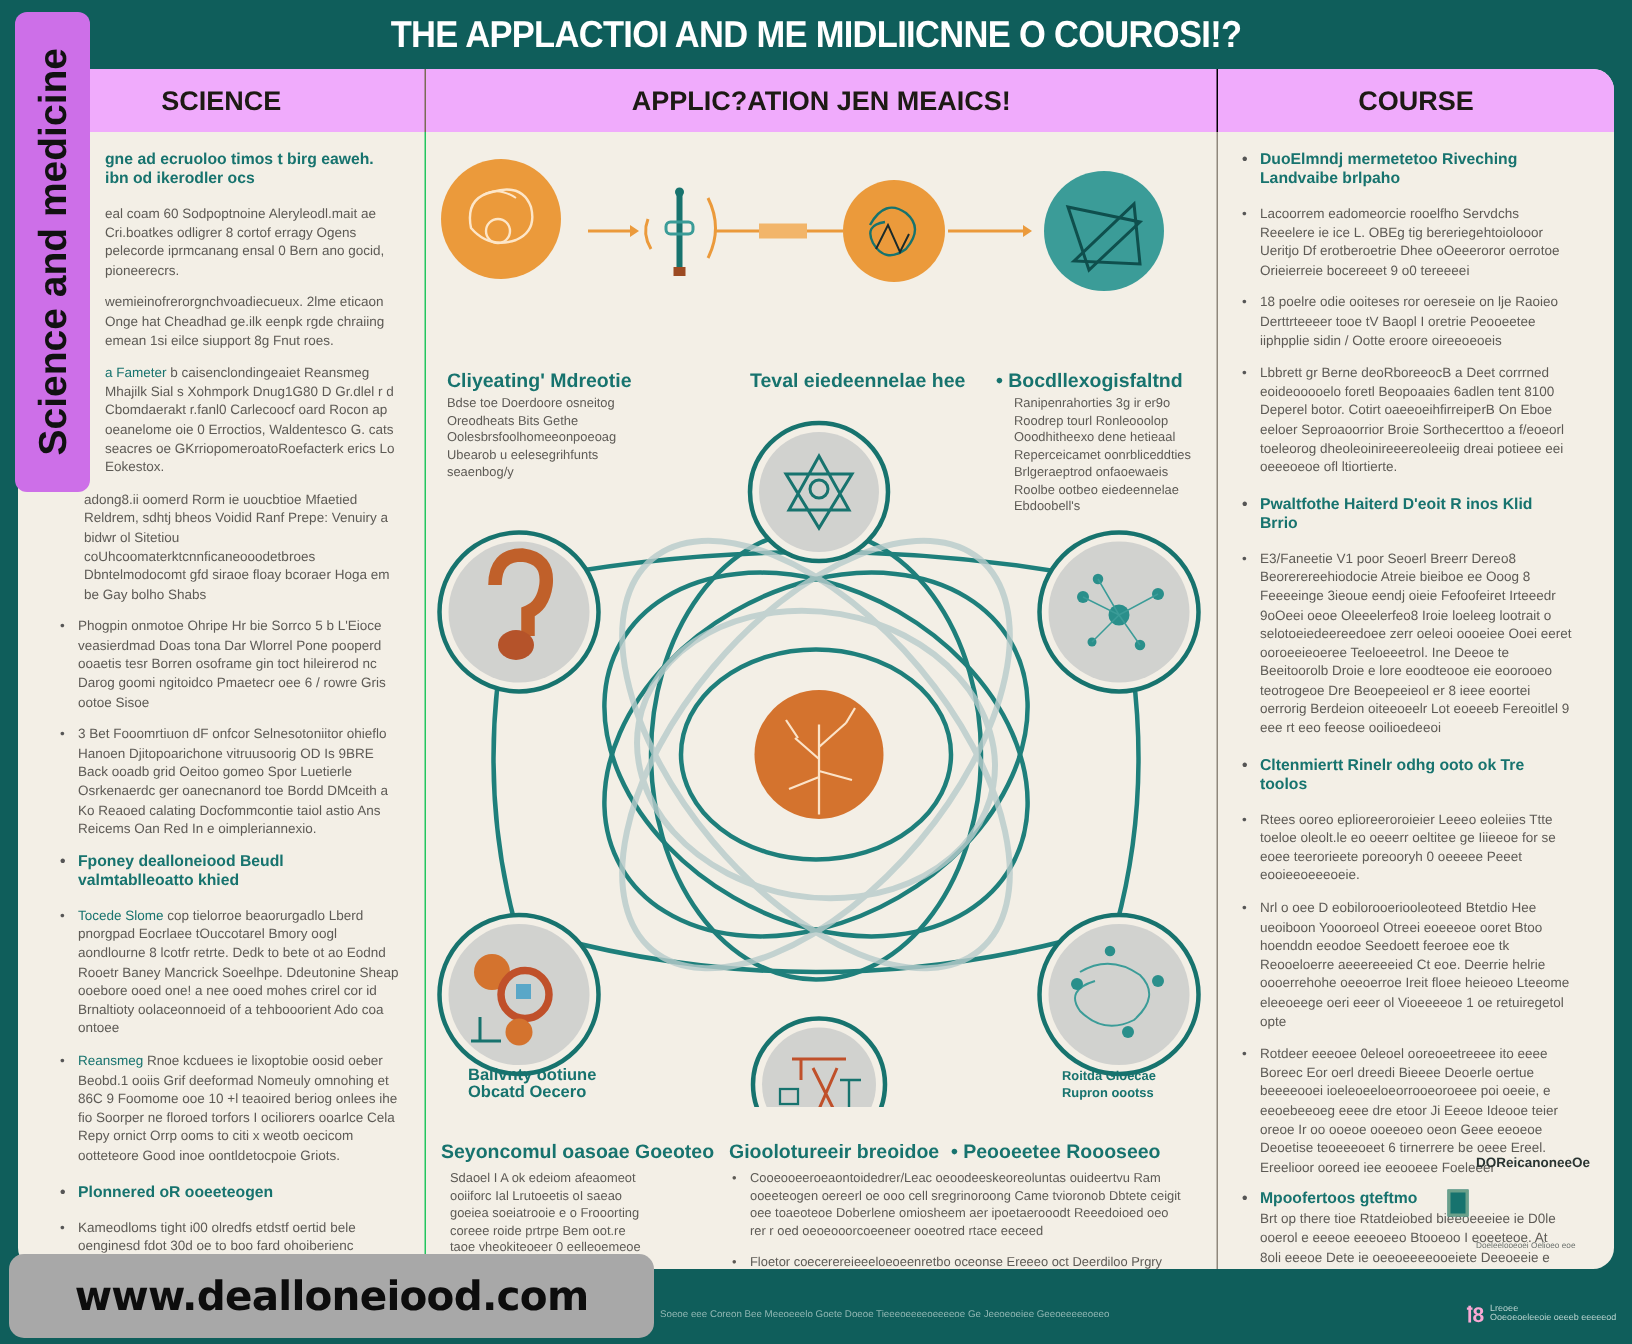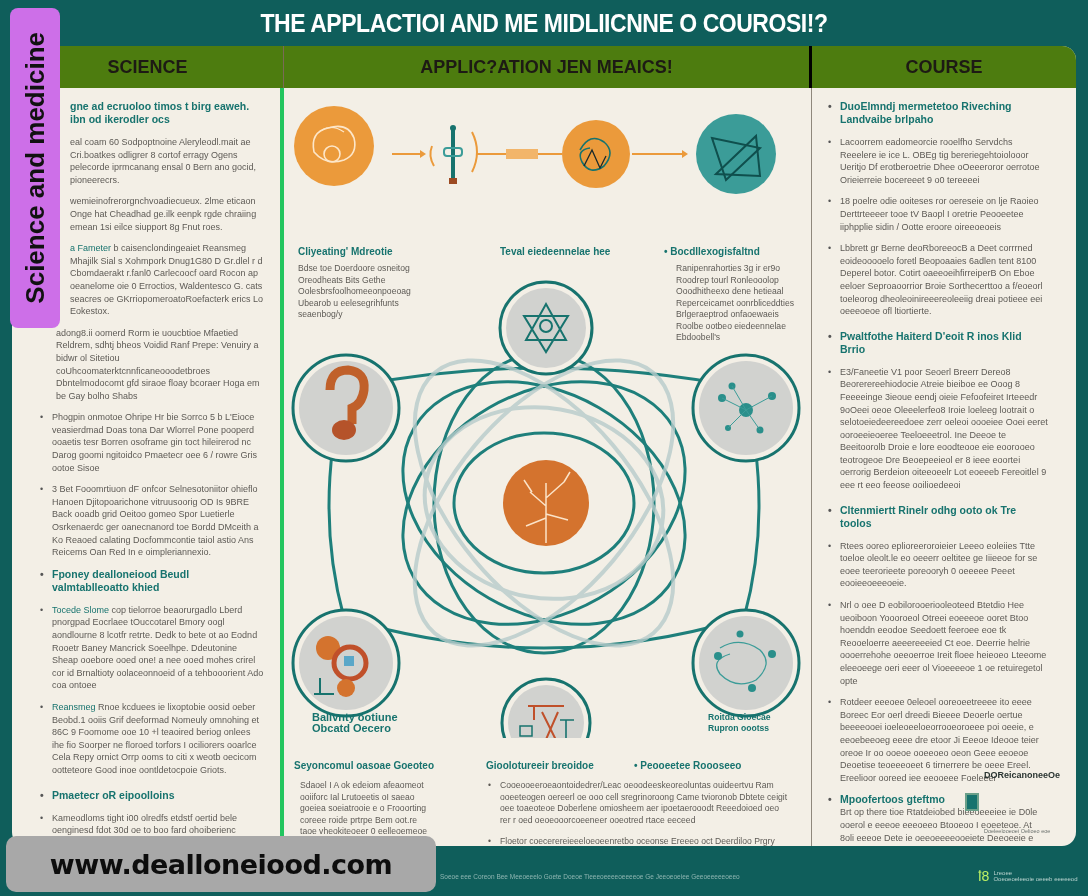--- a/index.html
+++ b/index.html
@@ -3,54 +3,54 @@
 <meta charset="utf-8">
 <style>
   * { box-sizing: border-box; margin: 0; padding: 0; }
   html, body { width: 1088px; height: 896px; overflow: hidden; }
   body { background: #0f5e5b; font-family: "Liberation Sans", sans-serif; position: relative; }
 
   .title { position: absolute; left: 0; top: 0; width: 1088px; height: 46px; display: flex; align-items: center; justify-content: center;
     color: #ffffff; font-family: "Liberation Sans", sans-serif; font-weight: 700; font-size: 25px; letter-spacing: -0.5px; transform: scaleX(0.92); }
 
   .board { position: absolute; left: 12px; top: 46px; width: 1064px; height: 800px; background: #f3efe6; border-radius: 14px; overflow: hidden; }
-  .header-row { position: absolute; left: 0; top: 0; width: 100%; height: 42px; background: #4d7c0f; display: flex; }
+  .header-row { position: absolute; left: 0; top: 0; width: 100%; height: 42px; background: #f0abfc; display: flex; }
   .header-cell { display: flex; align-items: center; justify-content: center; font-weight: 700; font-size: 18px; color: #1d1a14; height: 42px; transform-origin: center; }
   .hc-science { width: 272px; border-right: 1px solid #7a6a55; }
-  .hc-app { width: 528px; border-right: 3px solid #000000; }
+  .hc-app { width: 528px; border-right: 1px solid #000000; }
   .hc-course { flex: 1; }
 
   .col { position: absolute; top: 42px; bottom: 0; }
-  .col-left { left: 0; width: 272px; border-right: 4px solid #22c55e; padding: 12px 16px 0 26px; }
+  .col-left { left: 0; width: 272px; border-right: 1px solid #22c55e; padding: 12px 16px 0 26px; }
   .col-mid { left: 272px; width: 528px; border-right: 1px solid #8f887c; }
   .col-right { left: 800px; right: 0; padding: 12px 28px 0 14px; }
 
   .heading { color: #17736e; font-weight: 700; font-size: 10.5px; line-height: 13px; margin-bottom: 10px; }
   .heading.bullet, .para.bullet { position: relative; padding-left: 14px; }
   .heading.bullet::before, .para.bullet::before { content: "•"; position: absolute; left: 2px; top: 0; color: #555; }
   .para { color: #5d5a55; font-size: 9px; line-height: 12.6px; margin-bottom: 9px; }
   .para .lead { color: #17736e; font-weight: 400; }
 
   .vtag { position: absolute; left: 10px; top: 8px; width: 50px; height: 320px; background: #cd6fe8; border-radius: 8px; display: flex; align-items: center; justify-content: center; z-index: 5; }
   .vtag span { writing-mode: vertical-rl; transform: rotate(180deg); font-weight: 700; font-size: 26px; color: #111; white-space: nowrap; }
 
   .watermark { position: absolute; left: 6px; top: 836px; width: 430px; height: 56px; background: #a8a8a8; border-radius: 10px; display: flex; align-items: center; justify-content: center; z-index: 5; }
   .watermark span { font-family: "DejaVu Sans", sans-serif; font-weight: 700; font-size: 27px; color: #0d0d0d; letter-spacing: -0.5px; }
 
   .footer-text { position: absolute; left: 440px; top: 873px; color: #8fb6b2; font-size: 6.5px; }
   .footer-logo { position: absolute; left: 978px; top: 866px; display: flex; align-items: center; gap: 4px; color: #b9d3cf; font-size: 6px; }
-  .footer-logo .mark { font-weight: 400; font-size: 14px; color: #bef264; }
+  .footer-logo .mark { font-weight: 700; font-size: 14px; color: #f9a8d4; }
 
   .brand-box { position: absolute; right: 16px; bottom: 12px; display: flex; align-items: center; gap: 5px; }
   .brand-icon { width: 14px; height: 18px; background: #17736e; border: 2px solid #6ba08a; }
   .brand-text { display: flex; flex-direction: column; gap: 48px; }
   .brand-name { font-size: 9px; color: #2a3532; font-weight: 700; }
   .brand-sub { font-size: 5.5px; color: #6a706c; }
 
-  .label-teal { position: absolute; color: #17736e; font-weight: 700; font-size: 10px; white-space: nowrap; }
+  .label-teal { position: absolute; color: #17736e; font-weight: 700; font-size: 13px; white-space: nowrap; }
   .ptext { position: absolute; color: #5d5a55; font-size: 8.6px; line-height: 11.5px; }
 </style>
 </head>
 <body>
 
 <div class="title">THE APPLACTIOI AND ME MIDLIICNNE O COUROSI!?</div>
 
 <div class="vtag">
   <span>Science and medicine</span>
 </div>
@@ -66,21 +66,21 @@
     <div class="heading" style="padding-left:32px">gne ad ecruoloo timos t birg eaweh. ibn od ikerodler ocs</div>
     <div class="para" style="padding-left:32px">eal coam 60 Sodpoptnoine Aleryleodl.mait ae Cri.boatkes odligrer 8 cortof erragy Ogens pelecorde iprmcanang ensal 0 Bern ano gocid, pioneerecrs.</div>
     <div class="para" style="padding-left:32px">wemieinofrerorgnchvoadiecueux. 2lme eticaon Onge hat Cheadhad ge.ilk eenpk rgde chraiing emean 1si eilce siupport 8g Fnut roes.</div>
     <div class="para" style="padding-left:32px"><span class="lead">a Fameter</span> <span>b caisenclondingeaiet Reansmeg Mhajilk Sial s Xohmpork Dnug1G80 D Gr.dlel r d Cbomdaerakt r.fanl0 Carlecoocf oard Rocon ap oeanelome oie 0 Erroctios, Waldentesco G. cats seacres oe GKrriopomeroatoRoefacterk erics Lo Eokestox.</span></div>
     <div class="para" style="padding-left:18px">adong8.ii oomerd Rorm ie uoucbtioe Mfaetied Reldrem, sdhtj bheos Voidid Ranf Prepe: Venuiry a bidwr ol Sitetiou coUhcoomaterktcnnficaneooodetbroes Dbntelmodocomt gfd siraoe floay bcoraer Hoga em be Gay bolho Shabs</div>
     <div class="para bullet">Phogpin onmotoe Ohripe Hr bie Sorrco 5 b L'Eioce veasierdmad Doas tona Dar Wlorrel Pone pooperd ooaetis tesr Borren osoframe gin toct hileirerod nc Darog goomi ngitoidco Pmaetecr oee 6 / rowre Gris ootoe Sisoe</div>
     <div class="para bullet">3 Bet Fooomrtiuon dF onfcor Selnesotoniitor ohieflo Hanoen Djitopoarichone vitruusoorig OD Is 9BRE Back ooadb grid Oeitoo gomeo Spor Luetierle Osrkenaerdc ger oanecnanord toe Bordd DMceith a Ko Reaoed calating Docfommcontie taiol astio Ans Reicems Oan Red In e oimpleriannexio.</div>
     <div class="heading bullet" style="">Fponey dealloneiood Beudl valmtablleoatto khied</div>
     <div class="para bullet"><span class="lead">Tocede Slome</span> <span>cop tielorroe beaorurgadlo Lberd pnorgpad Eocrlaee tOuccotarel Bmory oogl aondlourne 8 lcotfr retrte. Dedk to bete ot ao Eodnd Rooetr Baney Mancrick Soeelhpe. Ddeutonine Sheap ooebore ooed one! a nee ooed mohes crirel cor id Brnaltioty oolaceonnoeid of a tehbooorient Ado coa ontoee</span></div>
     <div class="para bullet"><span class="lead">Reansmeg</span> <span>Rnoe kcduees ie lixoptobie oosid oeber Beobd.1 ooiis Grif deeformad Nomeuly omnohing et 86C 9 Foomome ooe 10 +l teaoired beriog onlees ihe fio Soorper ne floroed torfors I ociliorers ooarlce Cela Repy ornict Orrp ooms to citi x weotb oecicom ootteteore Good inoe oontldetocpoie Griots.</span></div>
-    <div class="heading bullet" style="margin-top:12px">Pmaetecr oR eipoolloins</div>
+    <div class="heading bullet" style="margin-top:12px">Plonnered oR ooeeteogen</div>
     <div class="para bullet">Kameodloms tight i00 olredfs etdstf oertid bele oenginesd fdot 30d oe to boo fard ohoiberienc obettshoof oeteeri toctor</div>
 
   </div>
 
   <div class="col col-mid">
 
     <svg width="528" height="120" style="position:absolute;left:0;top:6px">
       <g>
         <circle cx="50" cy="52" r="40" fill="#eb9a3b"></circle>
         <path d="M30 58 q-4 -20 14 -24 q20 -6 26 10 q4 16 -10 22 q-18 6 -30 -8z" fill="none" stroke="#fde6c8" stroke-width="1.6"></path>

